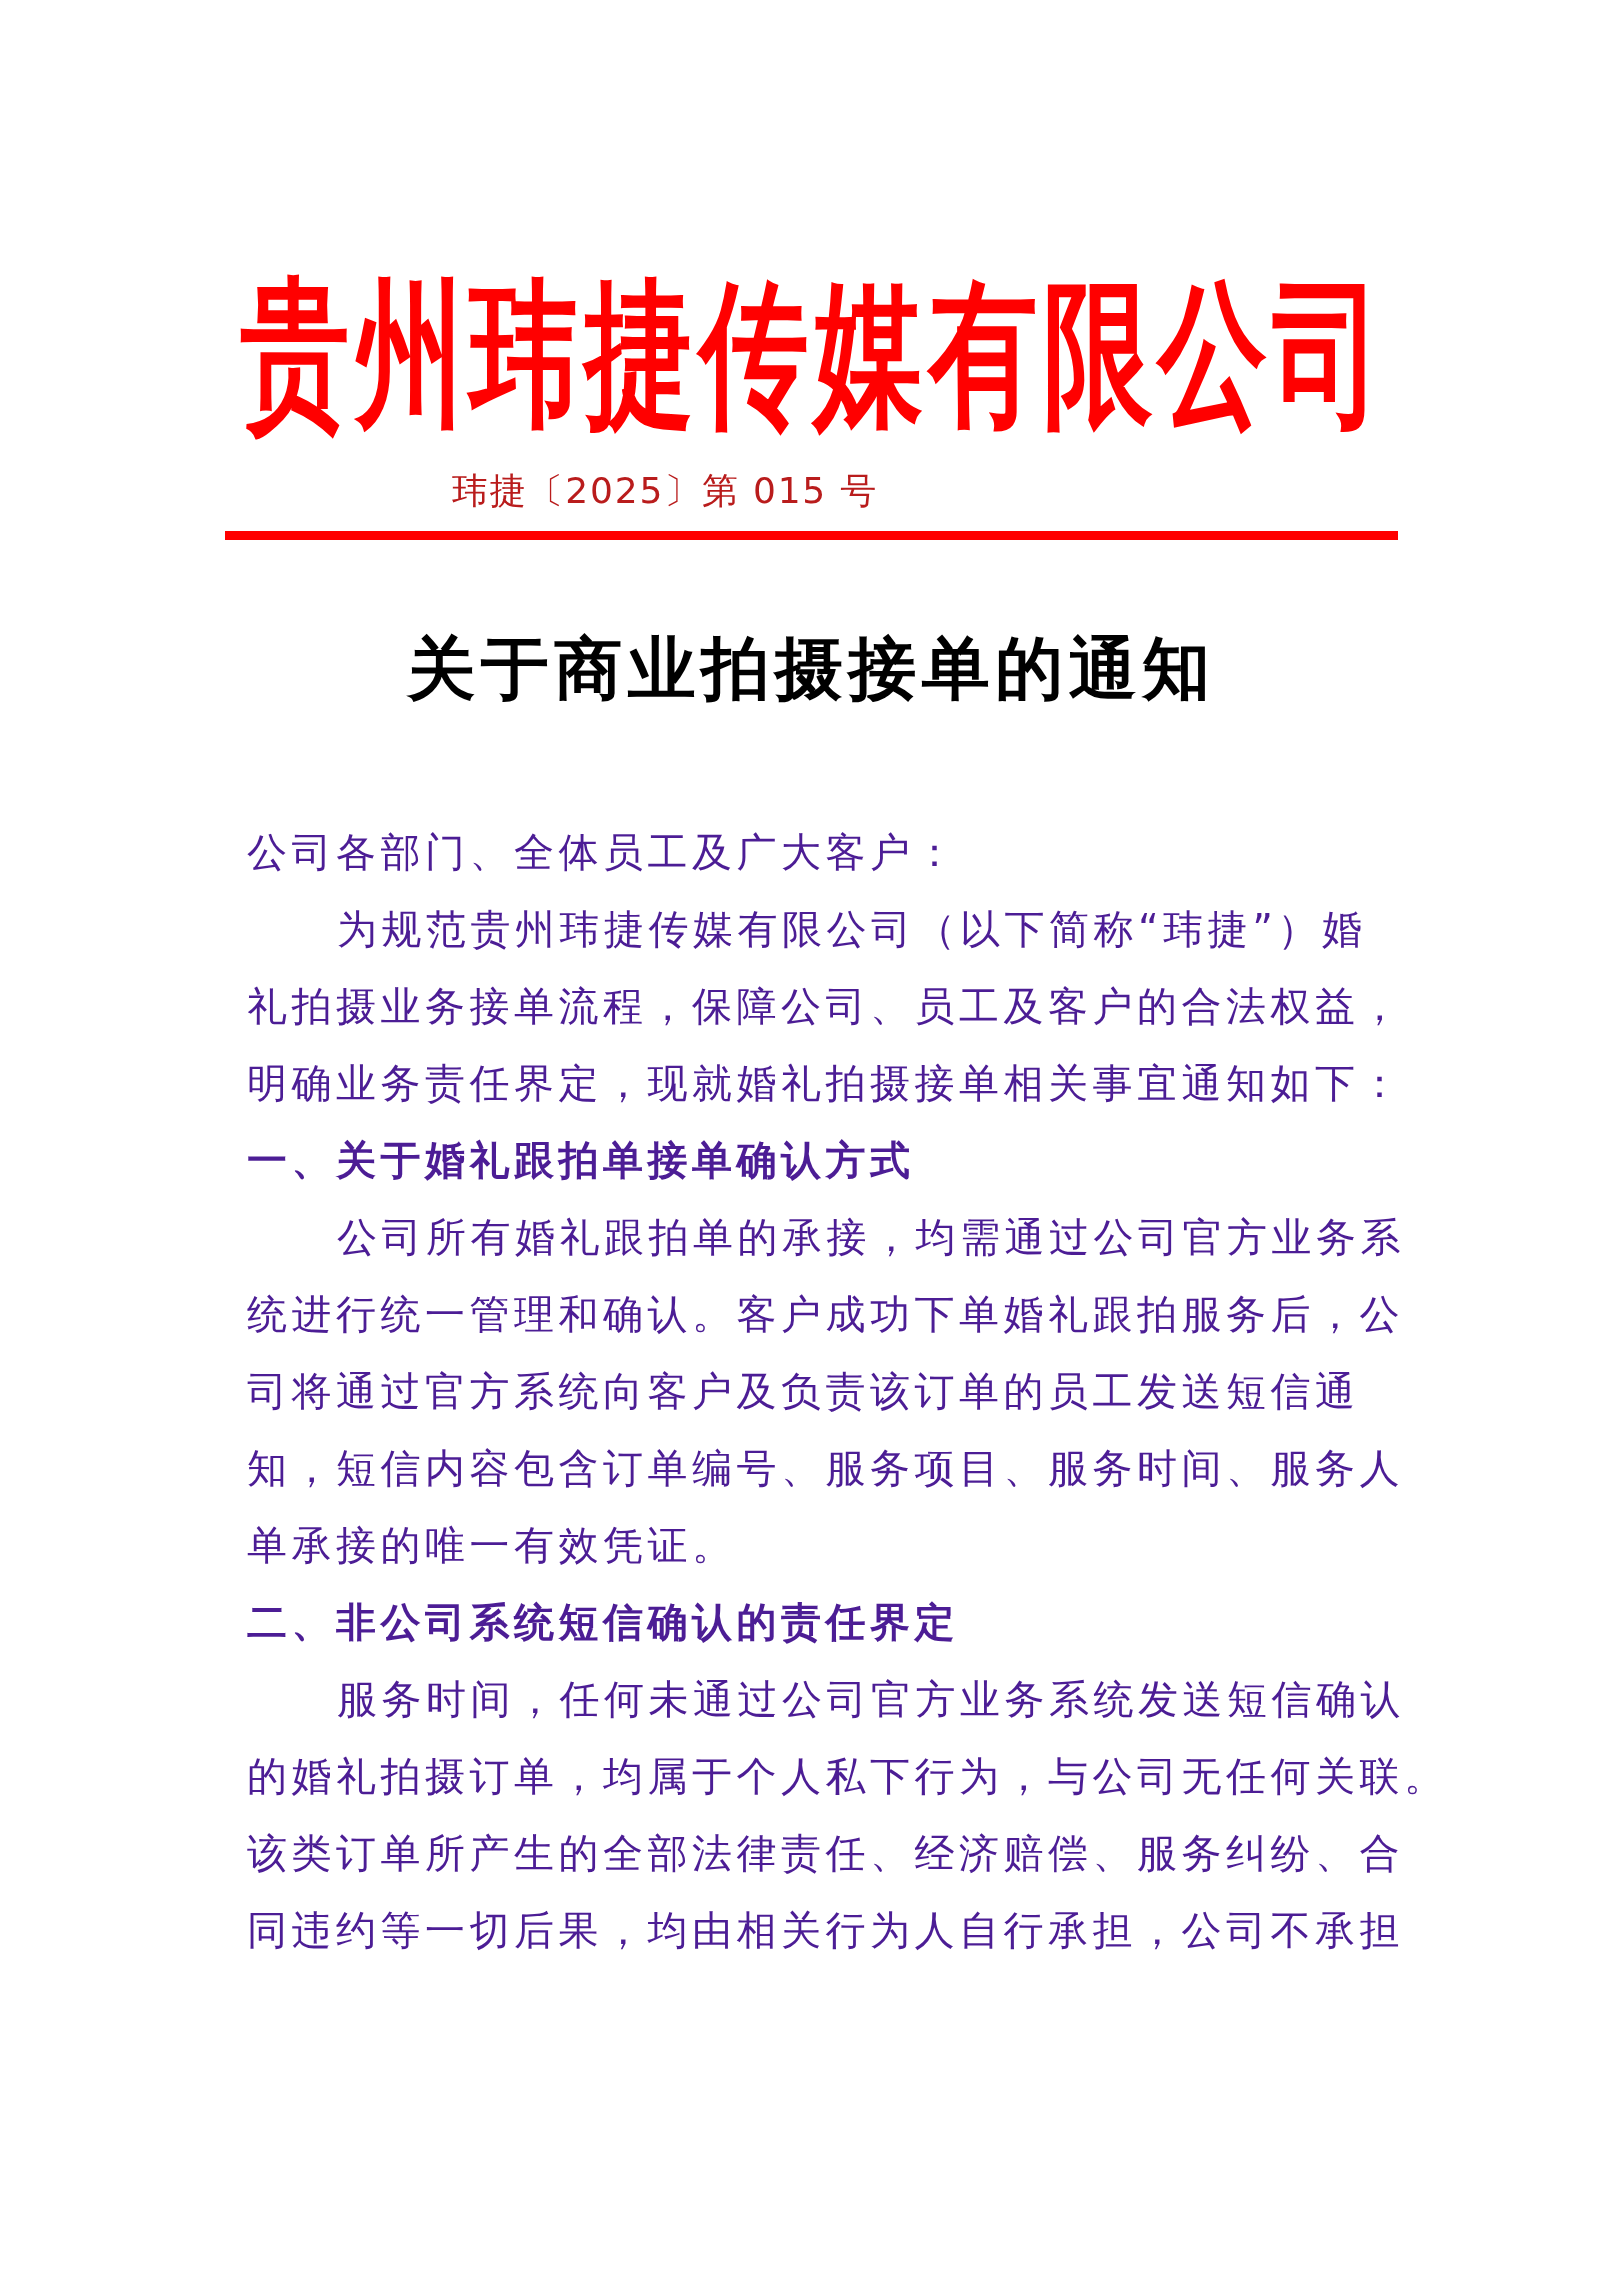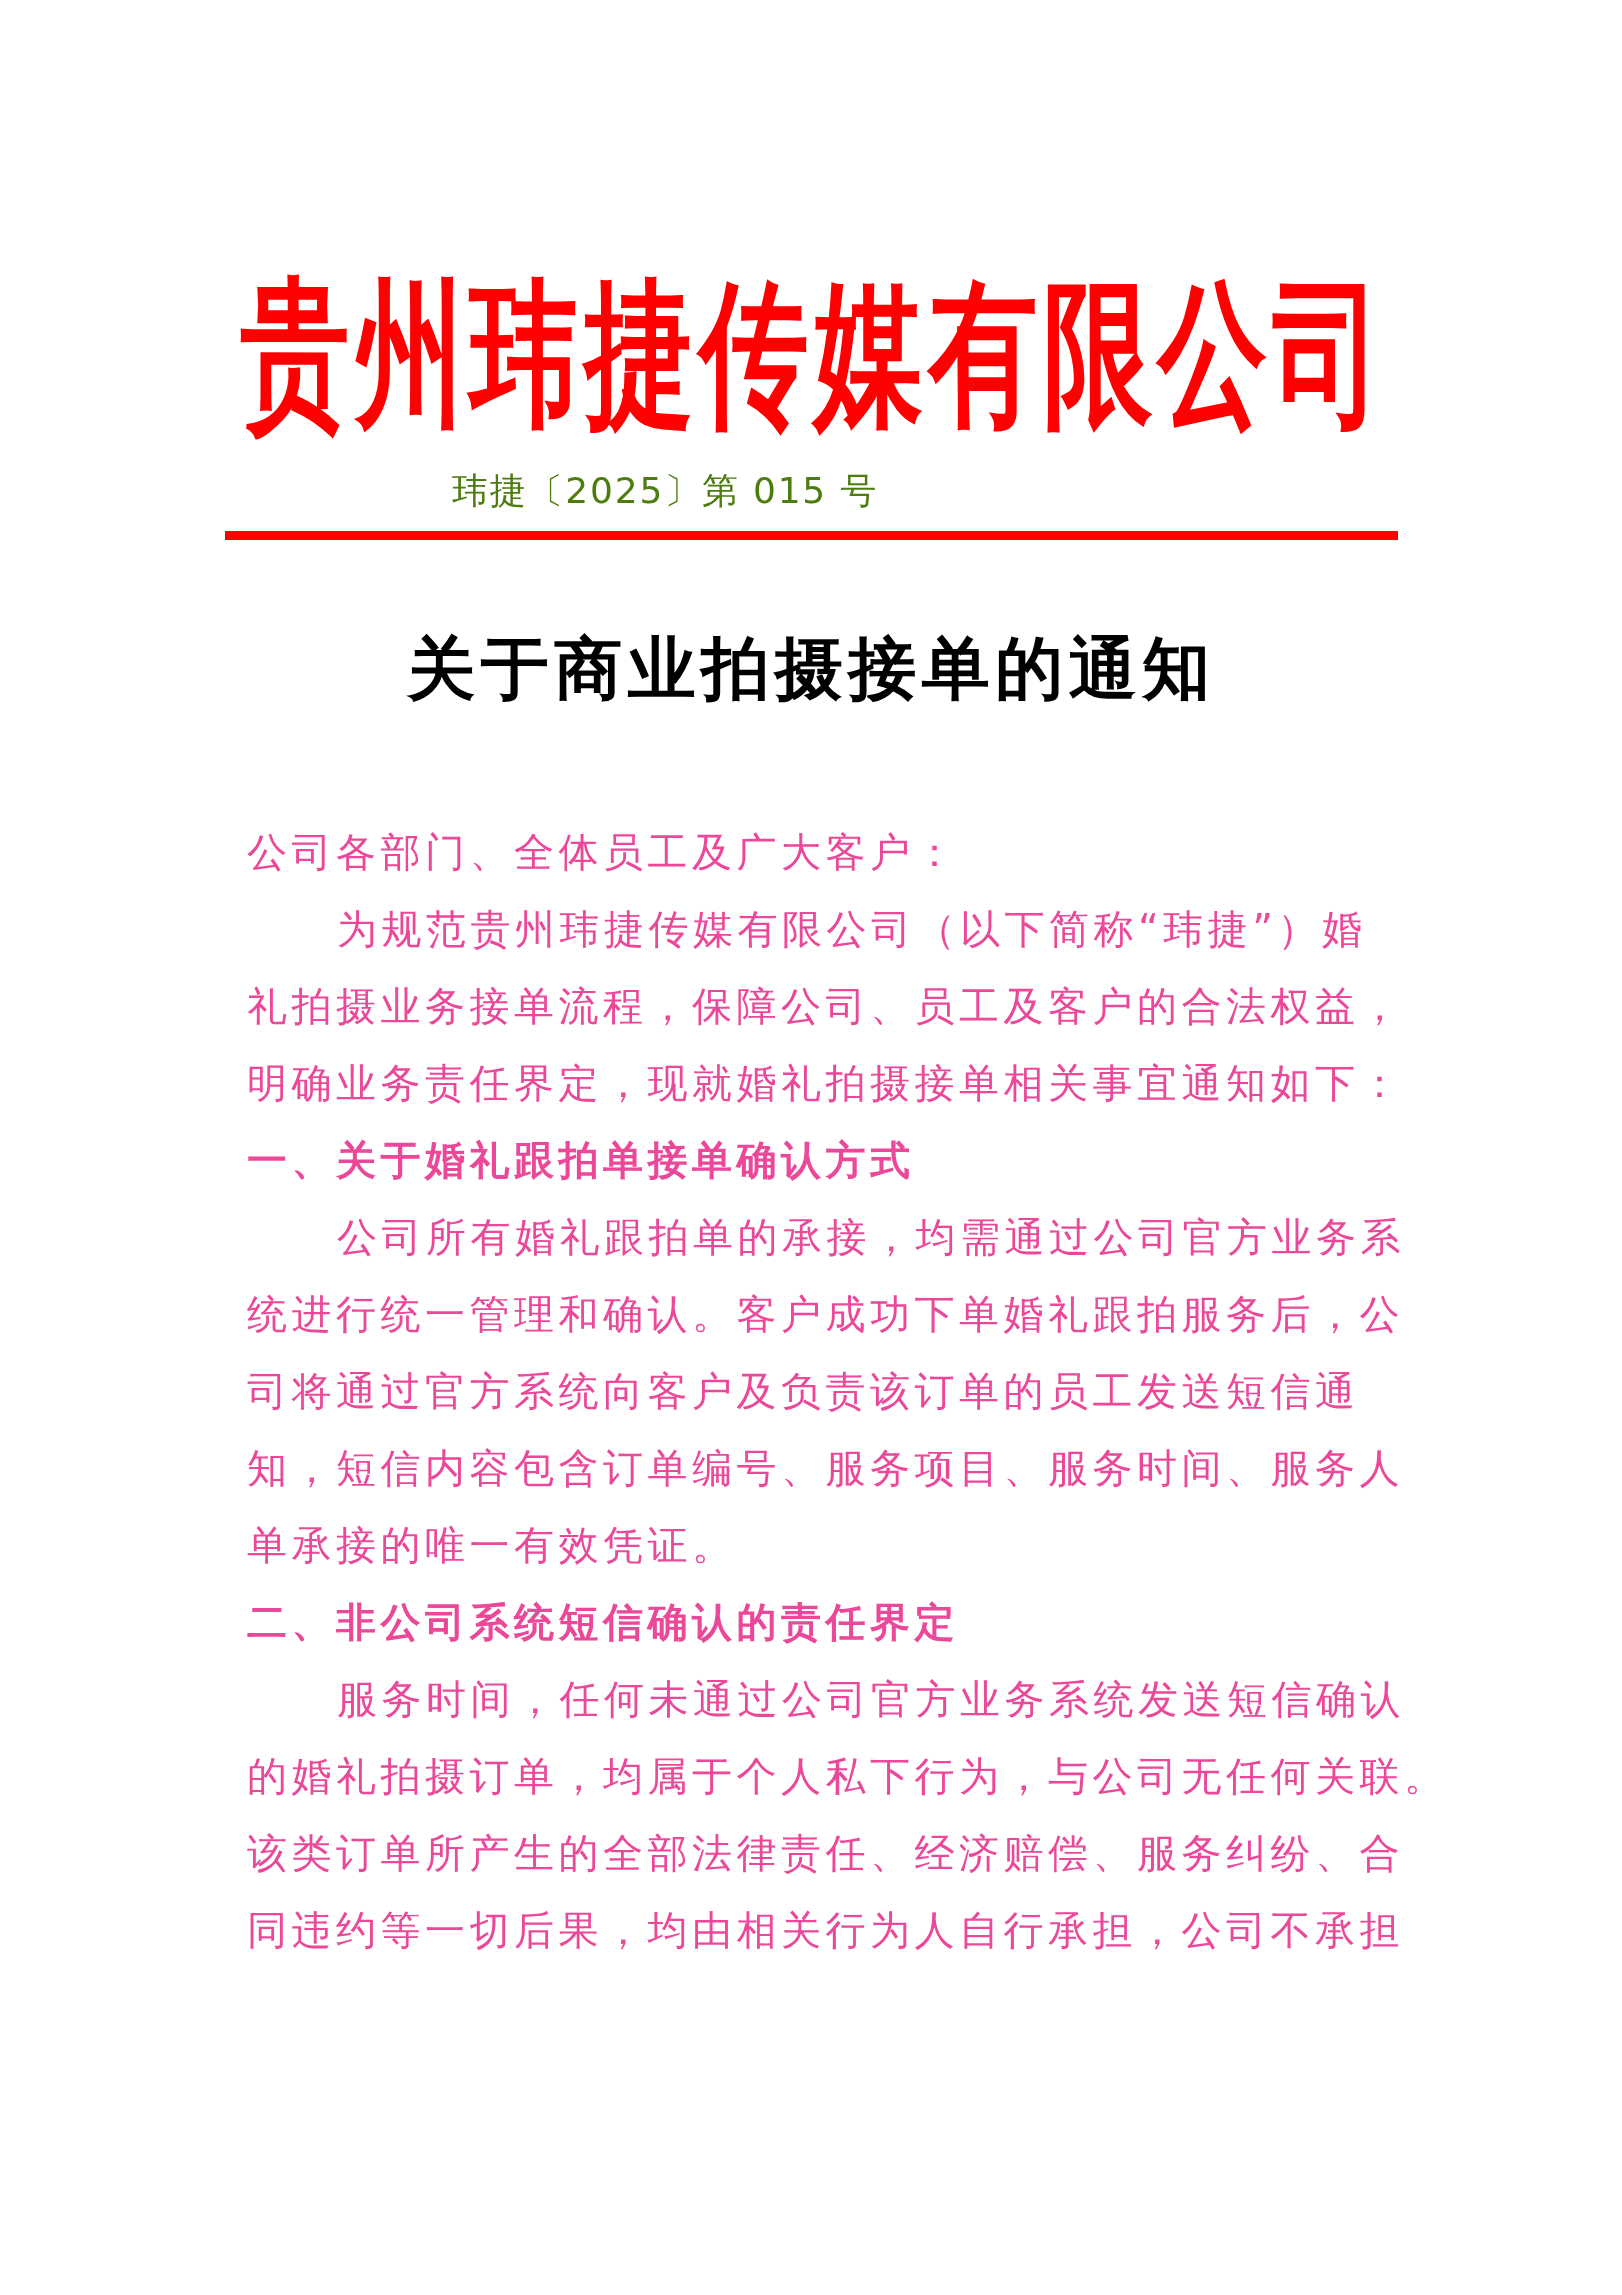--- a/index.html
+++ b/index.html
@@ -47,21 +47,21 @@
     .doc-number {
       position: absolute;
       left: 0;
       width: 1330px;
       top: 465px;
       text-align: center;
       font-family: "DejaVu Sans", "Liberation Sans", sans-serif;
       font-size: 36px;
       line-height: 51px;
       letter-spacing: 1.8px;
-      color: #4d7c0f;
+      color: #b91c1c;
     }
     .red-rule {
       position: absolute;
       left: 225px;
       top: 531px;
       width: 1173px;
       height: 9px;
       background: #ff0000;
     }
     .doc-title {
@@ -84,21 +84,21 @@
       width: 1136px;
     }
     .line {
       display: block;
       height: 77px;
       line-height: 77px;
       font-size: 40px;
       letter-spacing: 4.5px;
       white-space: nowrap;
       font-family: "DejaVu Sans", "Liberation Sans", sans-serif;
-      color: #ec4899;
+      color: #4c1d95;
     }
     .line.indent {
       padding-left: 90px;
     }
     .line.heading {
       font-weight: bold;
       font-family: "DejaVu Sans", "Liberation Sans", sans-serif;
     }
   </style>
 </head>

